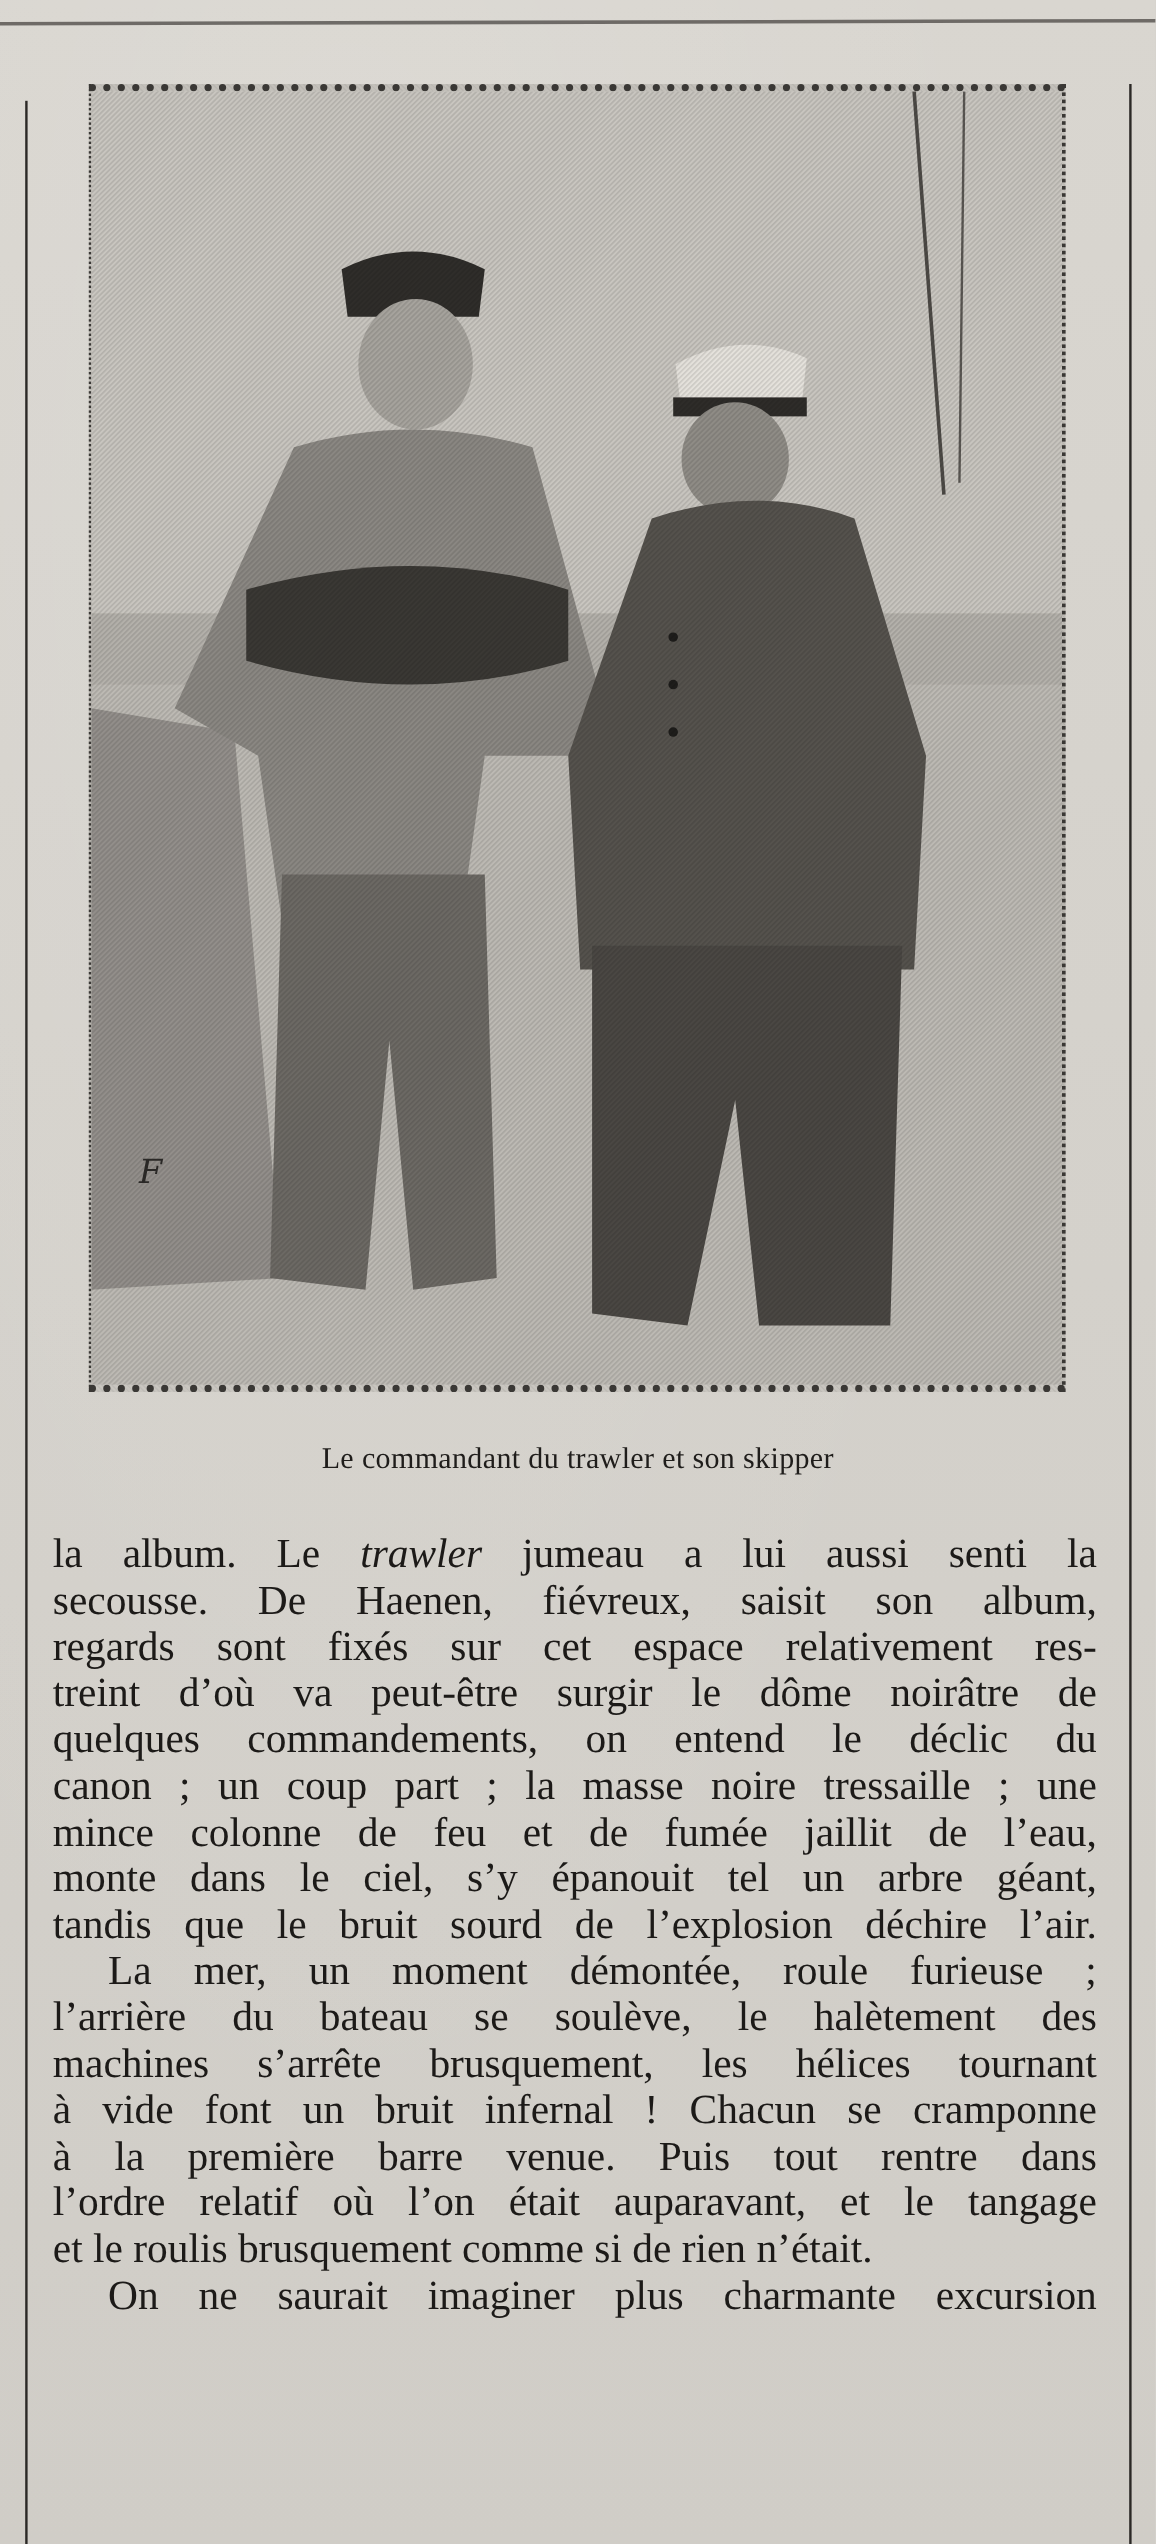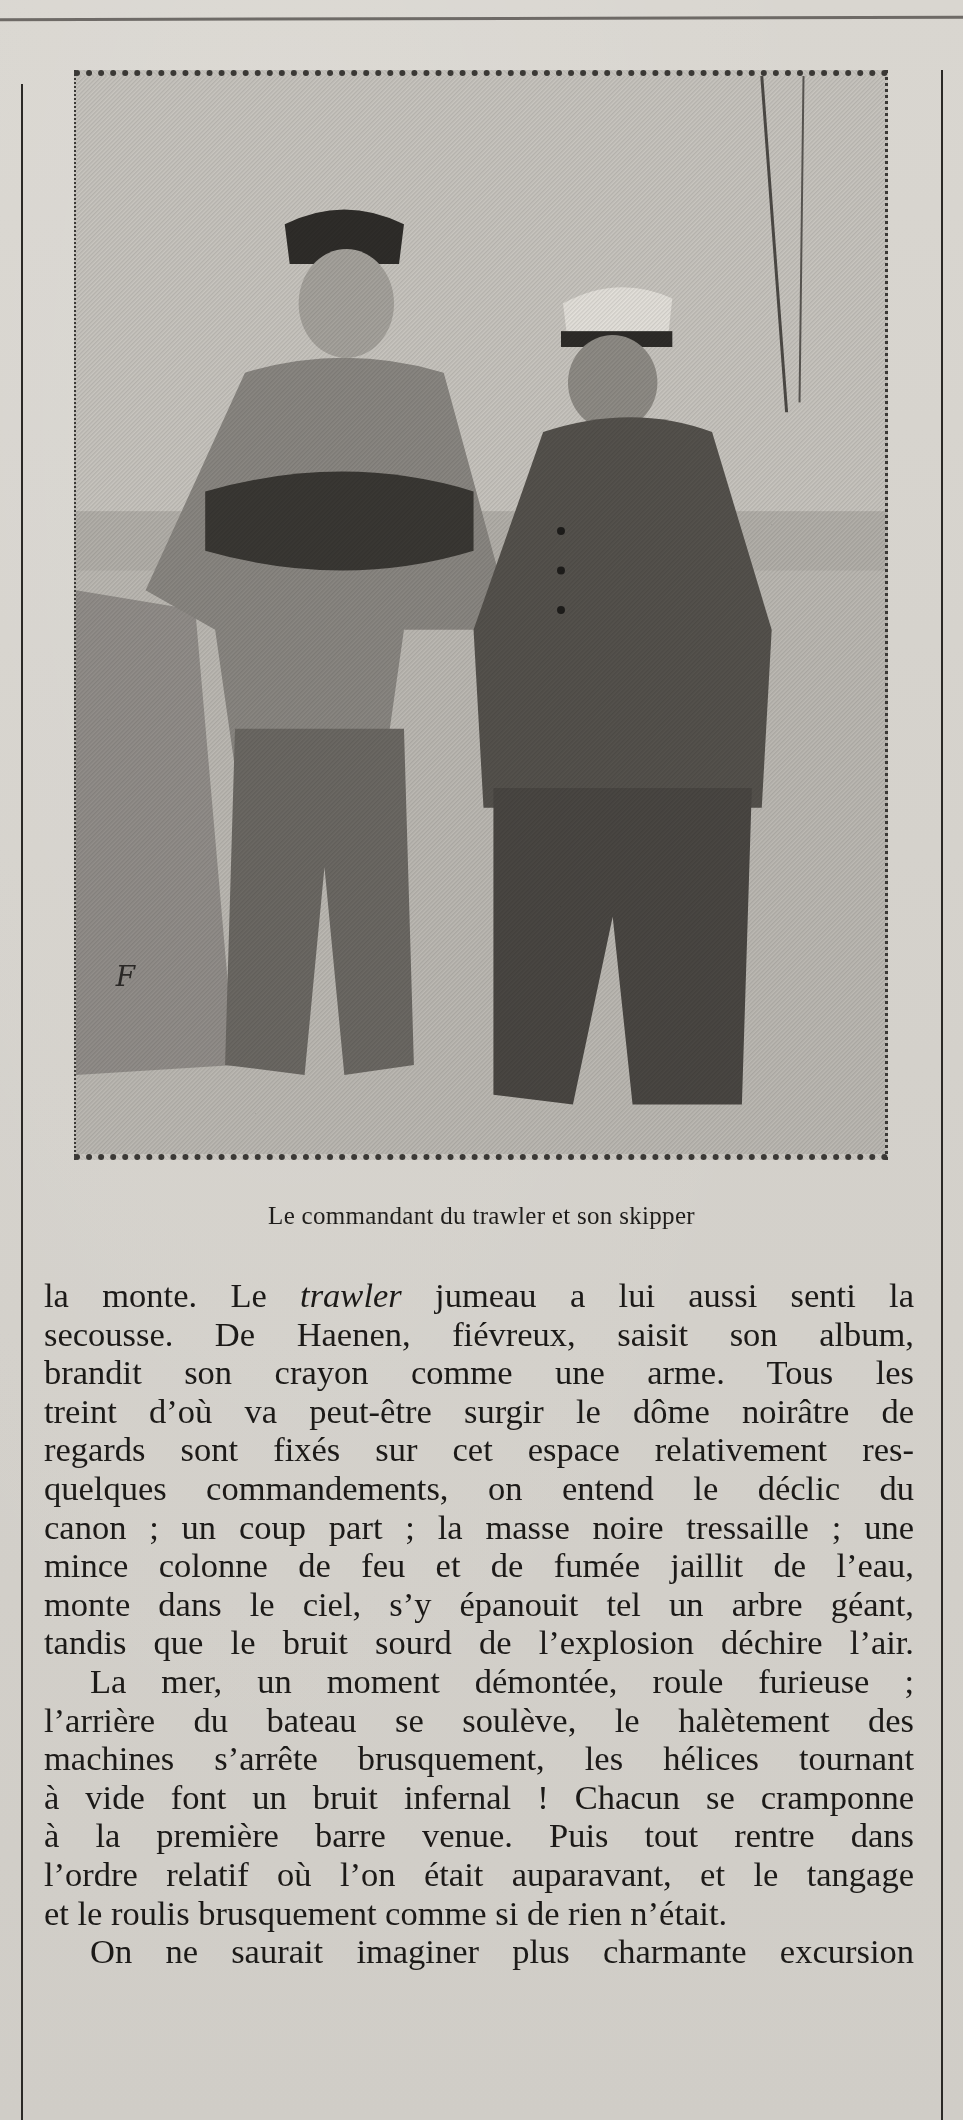--- a/index.html
+++ b/index.html
@@ -106,25 +106,24 @@
 
       <rect x="0" y="0" width="814" height="1090" fill="url(#ht)"></rect>
 
       <text x="40" y="920" font-size="28" fill="#2a2826" font-style="italic" font-family="DejaVu Serif, serif">F</text>
     </svg>
   </div>
 
   <div class="caption">Le commandant du trawler et son skipper</div>
 
   <div class="body-text">
-    <span class="line"><span>la monte. Le </span><span class="italic">trawler</span><span> jumeau a lui aussi senti la</span></span>
+    <span class="line"><span>la album. Le </span><span class="italic">trawler</span><span> jumeau a lui aussi senti la</span></span>
     <span class="line">secousse. De Haenen, fiévreux, saisit son album,</span>
-    <span class="line">brandit son crayon comme une arme. Tous les</span>
+    <span class="line">regards sont fixés sur cet espace relativement res-</span>
     <span class="line">treint d’où va peut-être surgir le dôme noirâtre de</span>
-    <span class="line">regards sont fixés sur cet espace relativement res-</span>
     <span class="line">quelques commandements, on entend le déclic du</span>
     <span class="line">canon ; un coup part ; la masse noire tressaille ; une</span>
     <span class="line">mince colonne de feu et de fumée jaillit de l’eau,</span>
     <span class="line">monte dans le ciel, s’y épanouit tel un arbre géant,</span>
     <span class="line">tandis que le bruit sourd de l’explosion déchire l’air.</span>
     <span class="line indent">La mer, un moment démontée, roule furieuse ;</span>
     <span class="line">l’arrière du bateau se soulève, le halètement des</span>
     <span class="line">machines s’arrête brusquement, les hélices tournant</span>
     <span class="line">à vide font un bruit infernal ! Chacun se cramponne</span>
     <span class="line">à la première barre venue. Puis tout rentre dans</span>

